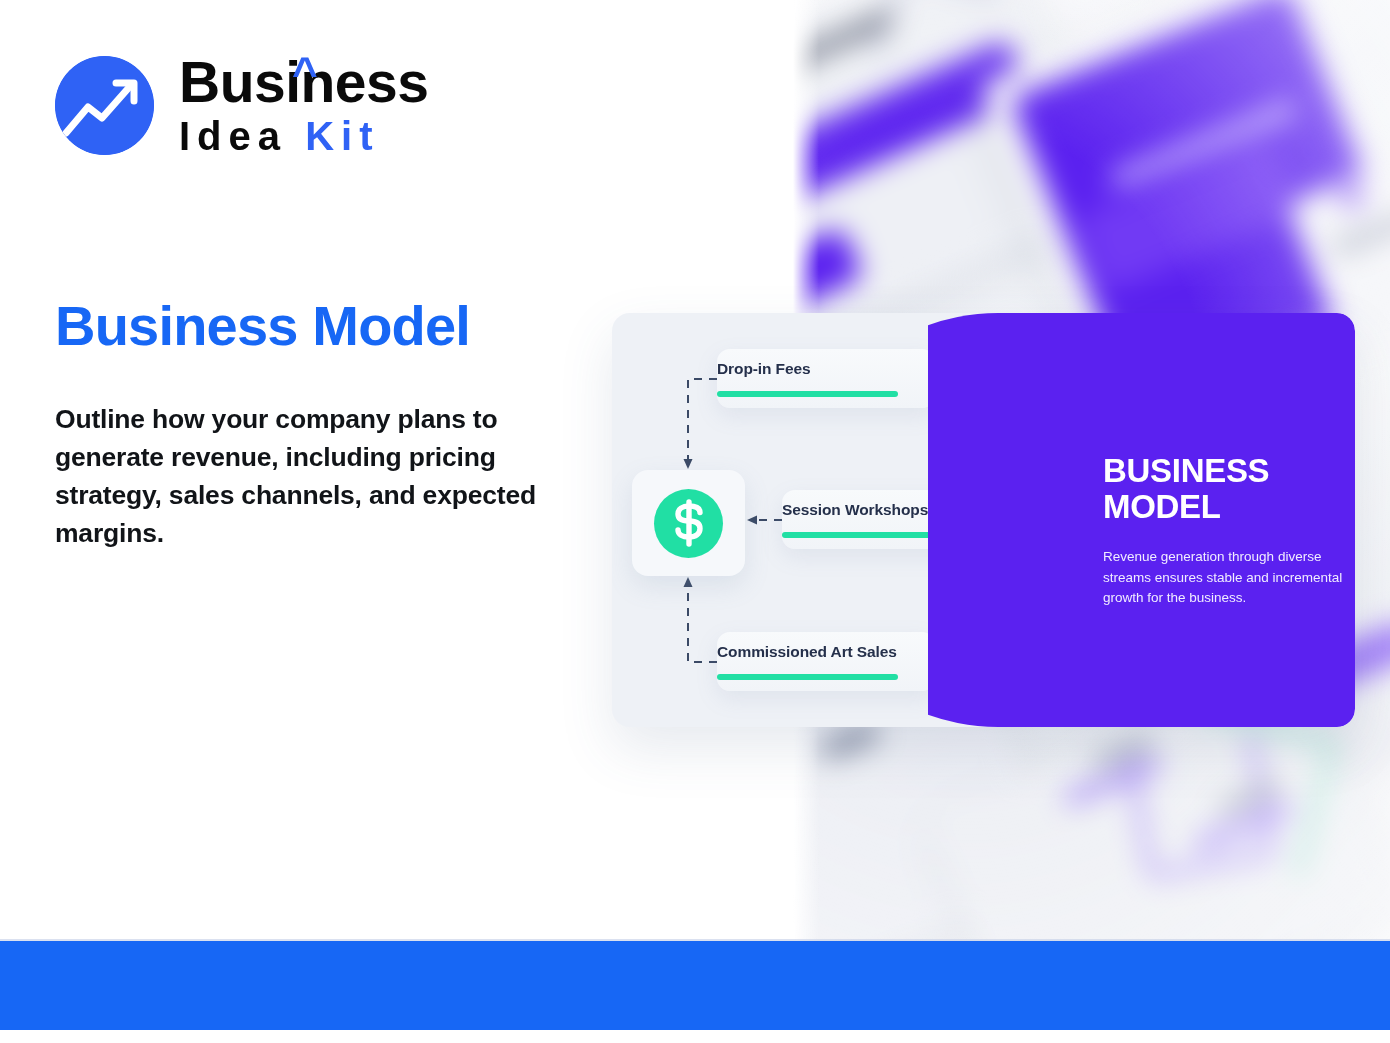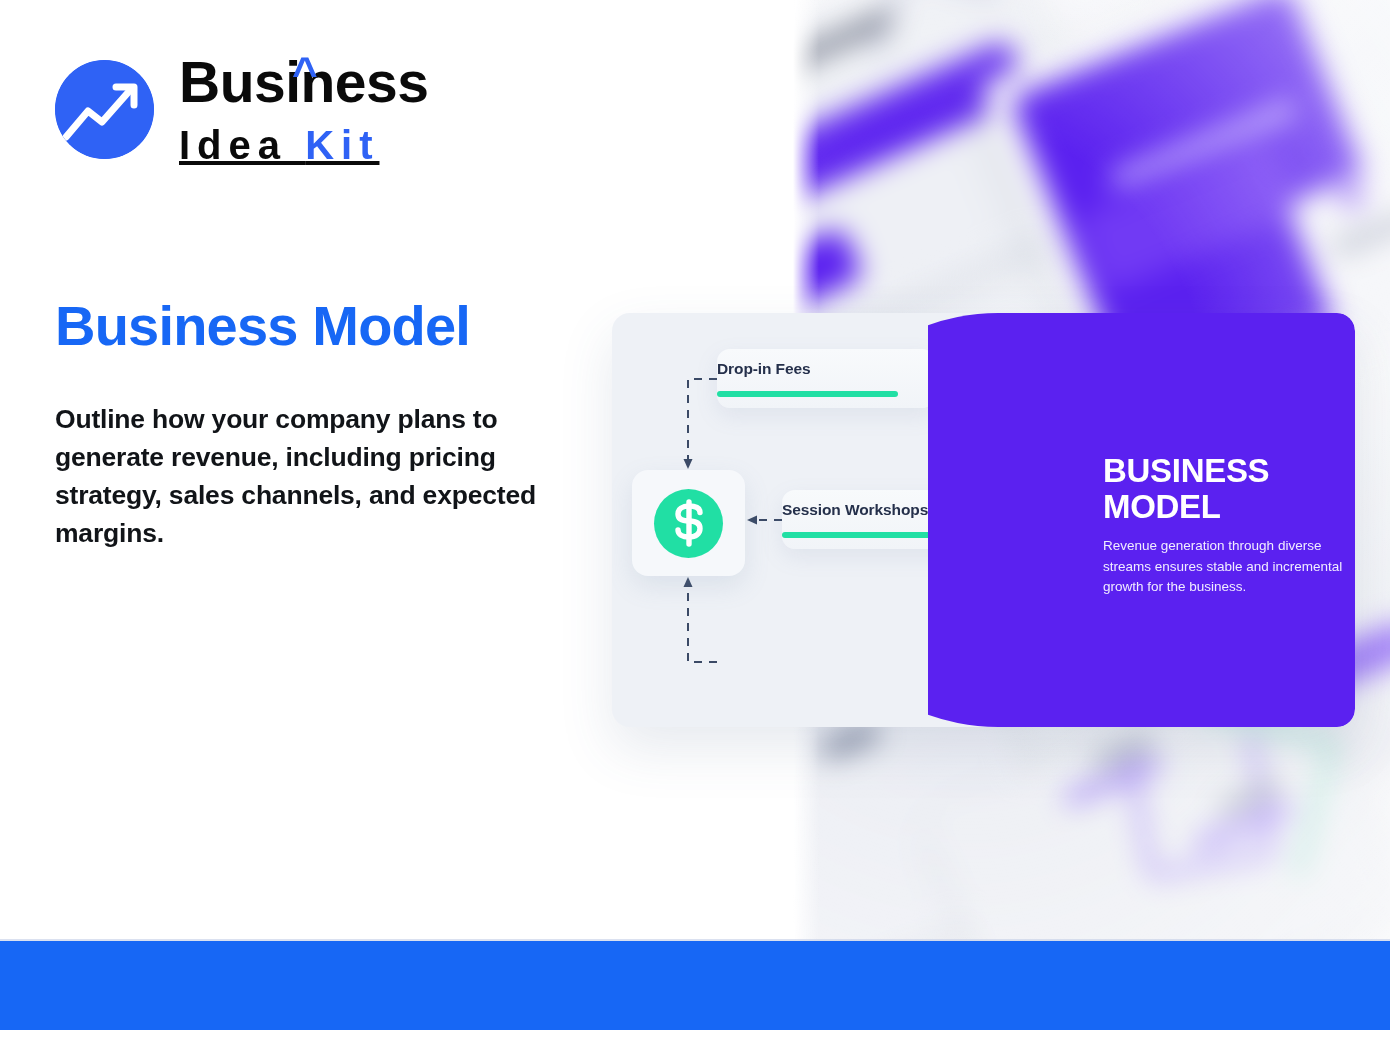--- a/index.html
+++ b/index.html
@@ -99,21 +99,21 @@
   .logo-line1 {
     font-size: 57px; font-weight: 700; color: #0a0a0a;
     letter-spacing: -0.5px; position: relative; display: inline-block;
   }
   .logo-line1 .hat {
     position: absolute; left: 113px; top: -3px;
     color: #2f62f5; font-size: 44px; font-weight: 700; line-height: 1;
   }
   .logo-line2 {
     font-size: 40px; font-weight: 700; color: #0a0a0a;
-    letter-spacing: 7px; margin-top: 14px; text-decoration: underline;
+    letter-spacing: 7px; margin-top: 5px;
   }
   .logo-line2 .kit { color: #2f62f5; }
 
   
   .headline {
     position: absolute; left: 55px; top: 297px;
     font-size: 56px; font-weight: 700; color: #1767f5;
     letter-spacing: -0.8px; line-height: 1.05;
   }
   .para {
@@ -194,21 +194,21 @@
     position: absolute;
     left: 175px; top: 140px;
     width: 250px;
   }
   .purple-title {
     font-size: 33px; font-weight: 700; color: #ffffff;
     line-height: 1.08; letter-spacing: -0.3px;
     white-space: pre-line;
   }
   .purple-body {
-    margin-top: 12px;
+    margin-top: 23px;
     font-size: 13.5px; font-weight: 400; color: #f1ecff;
     line-height: 1.52;
     width: 245px;
   }
 
   
   .bottom-bar {
     position: absolute;
     left: 0; top: 941px;
     width: 1390px; height: 102px;
@@ -305,20 +305,24 @@
       </div>
 
       <div class="stream s1">
         <div class="stream-label">Drop-in Fees</div>
         <div class="stream-bar"></div>
       </div>
       <div class="stream s2">
         <div class="stream-label">Session Workshops</div>
         <div class="stream-bar"></div>
       </div>
+      <div class="stream s3">
+        <div class="stream-label">Commissioned Art Sales</div>
+        <div class="stream-bar"></div>
+      </div>
 
       <div class="purple-panel">
         <svg width="427" height="414" viewBox="0 0 427 414" aria-hidden="true">
           <path d="M409 0 H70 A207 207 0 0 0 70 414 H409 A18 18 0 0 0 427 396 V18 A18 18 0 0 0 409 0 Z" fill="#5B21F0"></path>
         </svg>
         <div class="purple-content">
           <div class="purple-title">BUSINESS
 MODEL</div>
           <div class="purple-body">Revenue generation through diverse streams ensures stable and incremental growth for the business.</div>
         </div>

